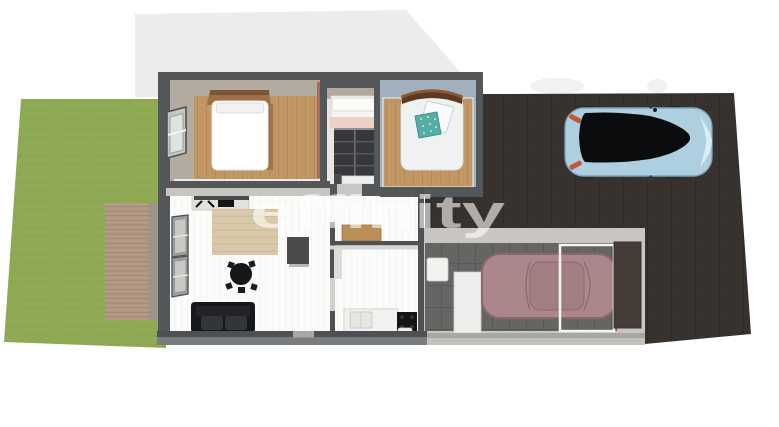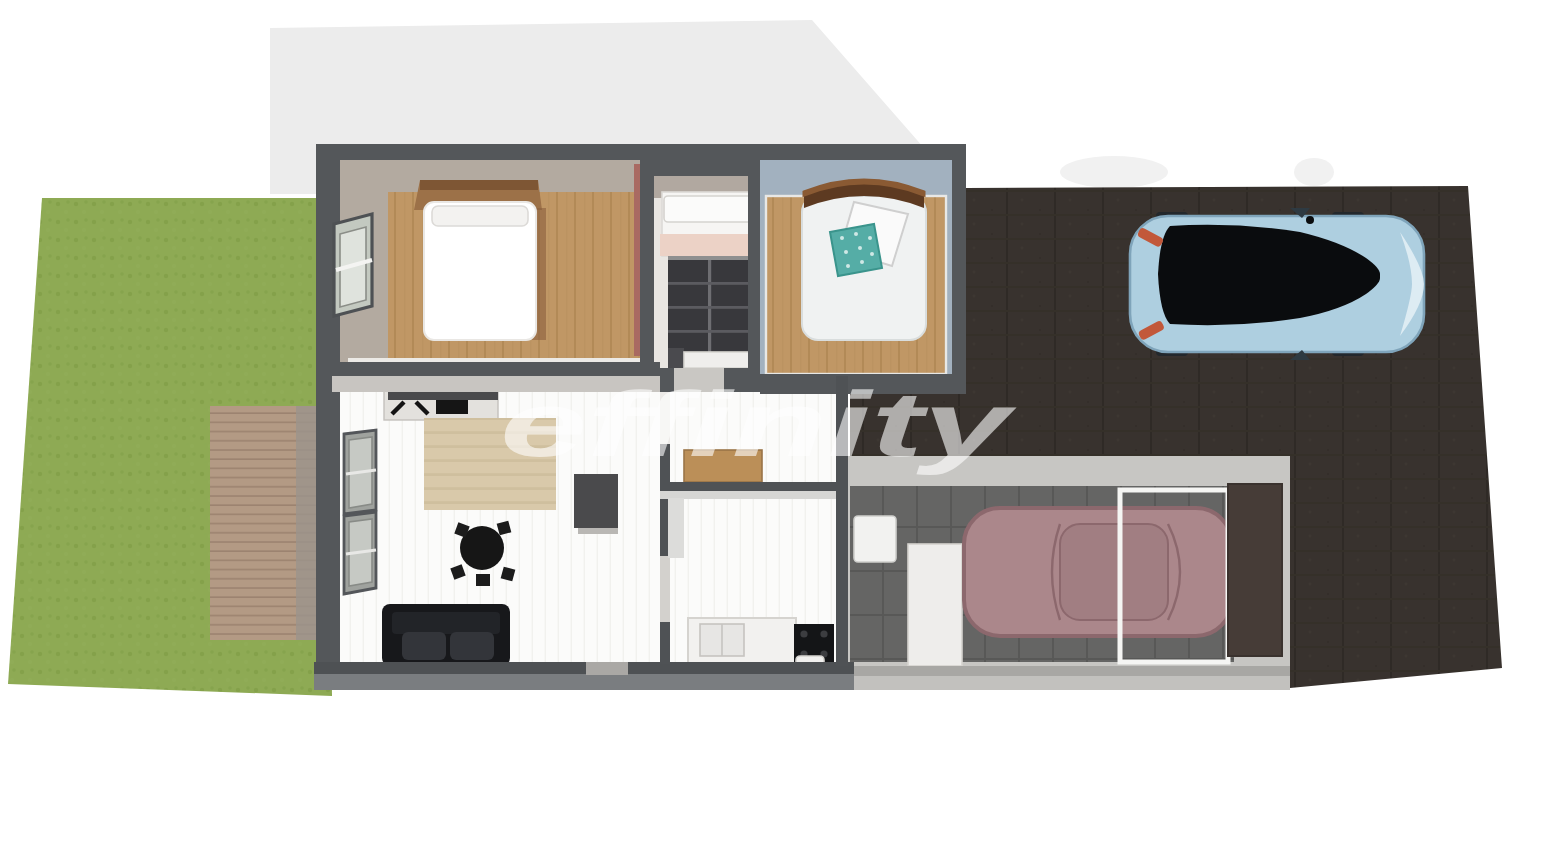--- a/index.html
+++ b/index.html
@@ -1,16 +1,16 @@
 <!DOCTYPE html>
 <html><head>
 <meta charset="utf-8">
 <style>
 html,body{margin:0;padding:0;background:#ffffff;font-family:"Liberation Sans",sans-serif;}
-#stage{position:relative;width:779px;height:376px;overflow:hidden;background:#14b8a6;font-style:italic;}
+#stage{position:relative;width:779px;height:376px;overflow:hidden;background:#14b8a6;}
 </style>
 </head>
 <body>
 <div id="stage">
 <svg width="779" height="427" viewBox="0 0 779 427">
 <defs>
 <pattern id="grassTex" width="9" height="9" patternUnits="userSpaceOnUse">
   <rect width="9" height="9" fill="#8eaa54"></rect>
   <circle cx="2" cy="3" r="1.1" fill="#84a14a"></circle>
   <circle cx="6" cy="7" r="1.0" fill="#90ac57"></circle>

